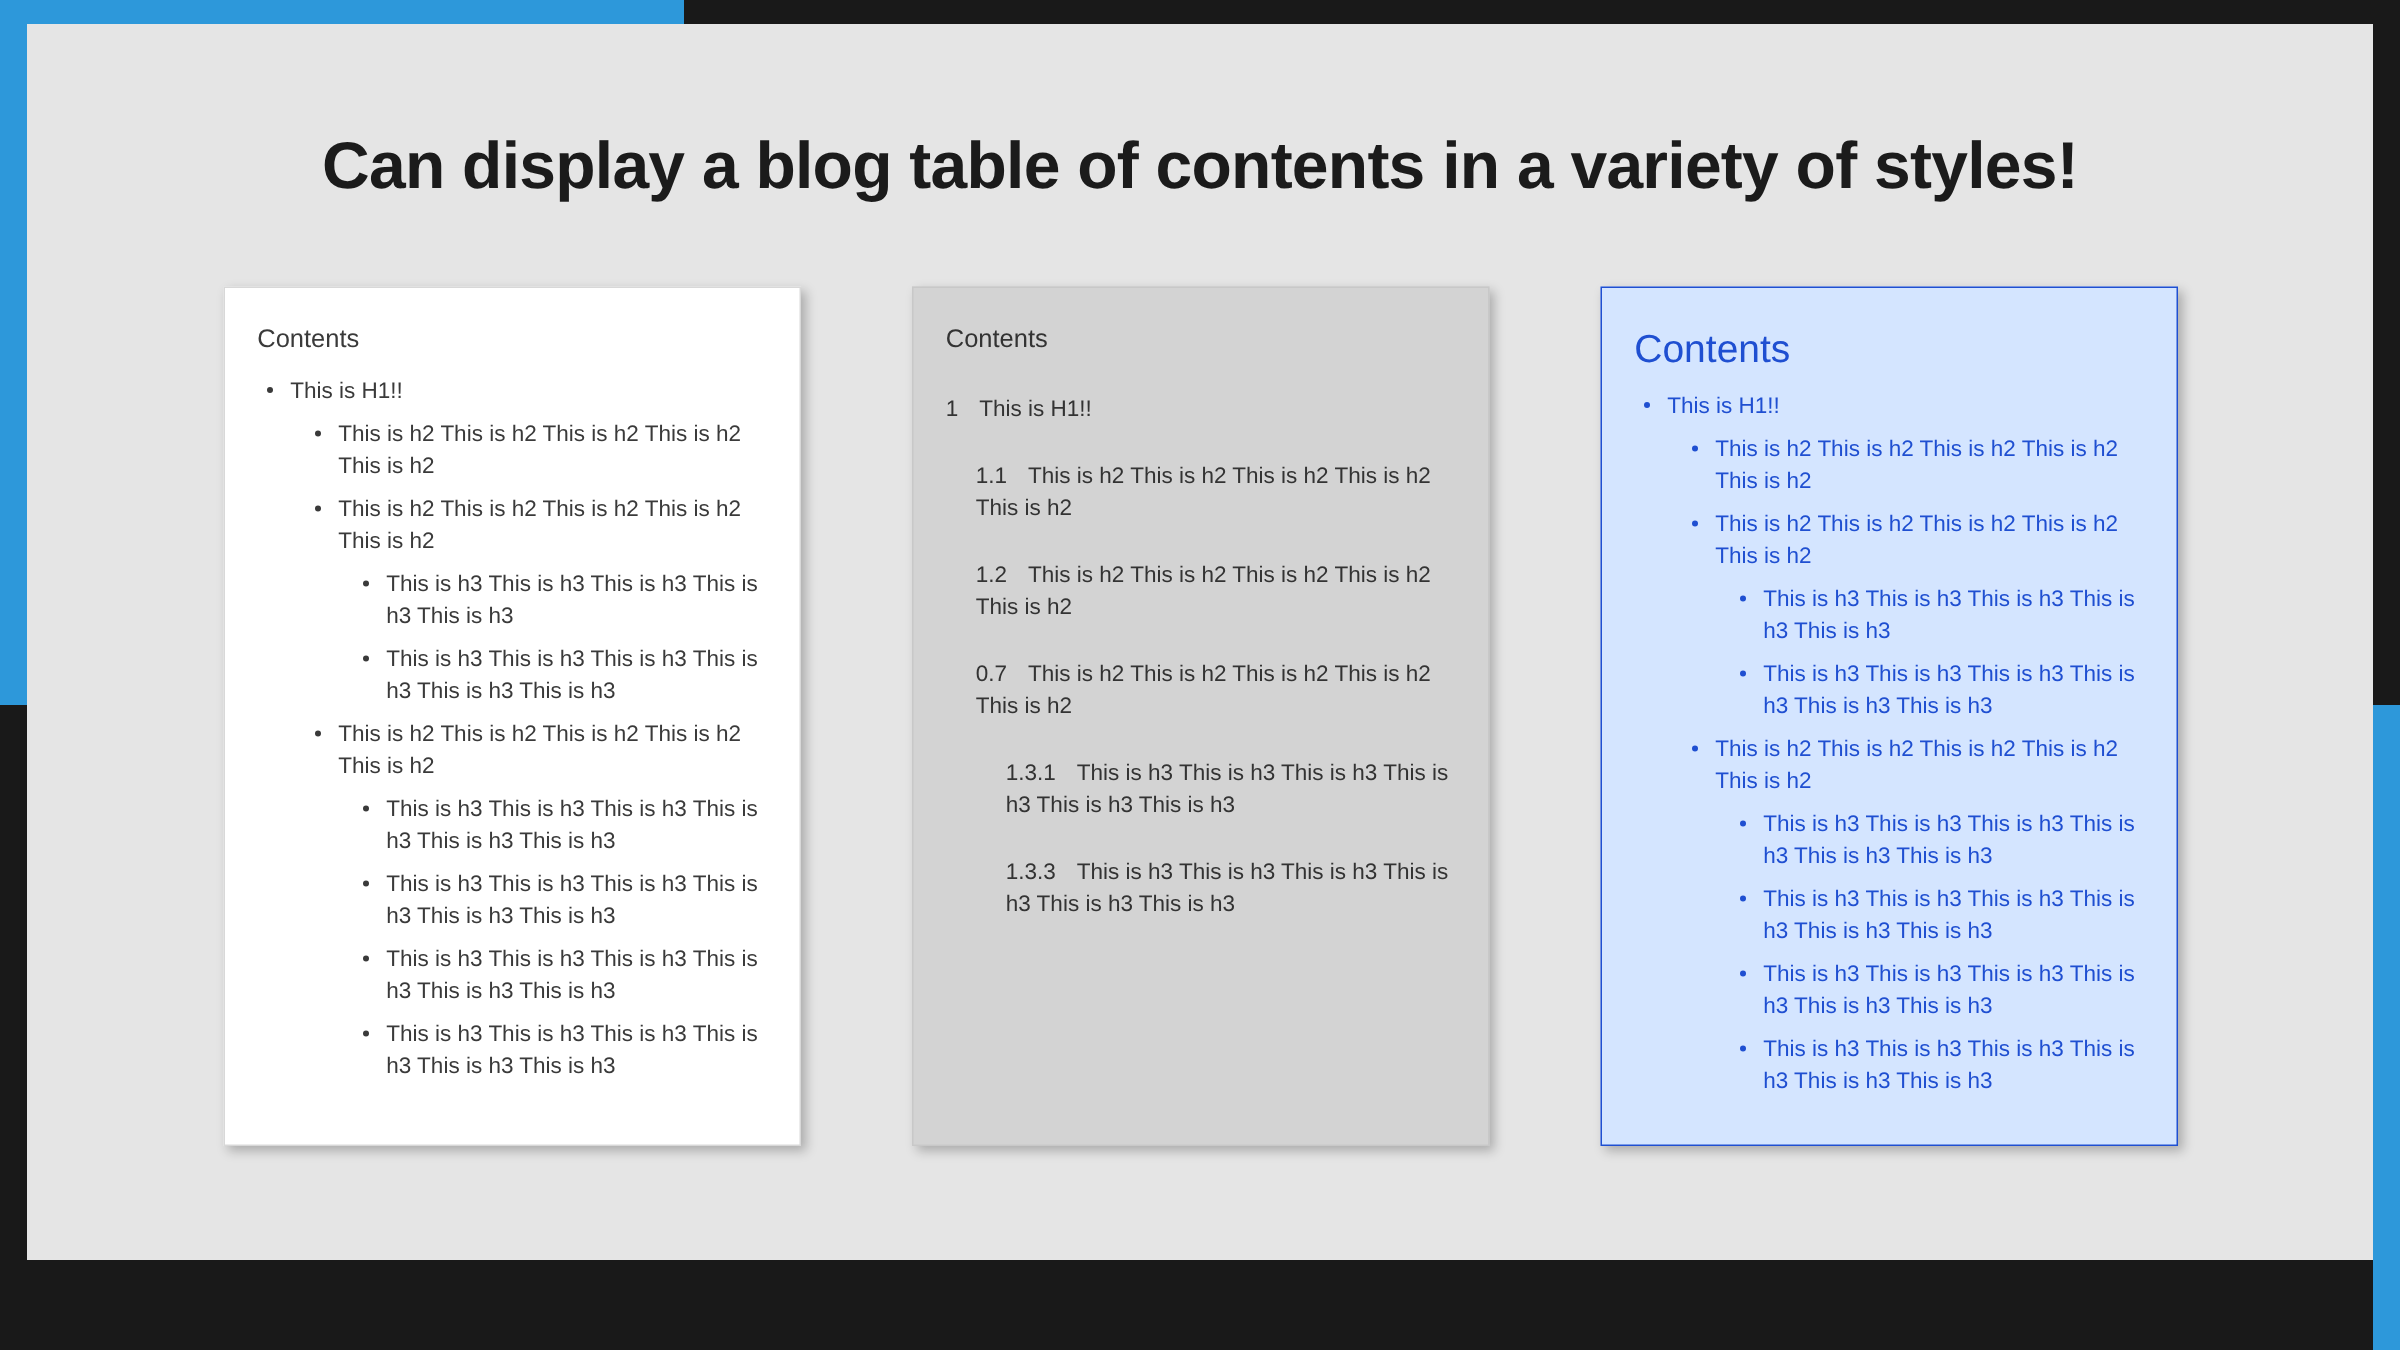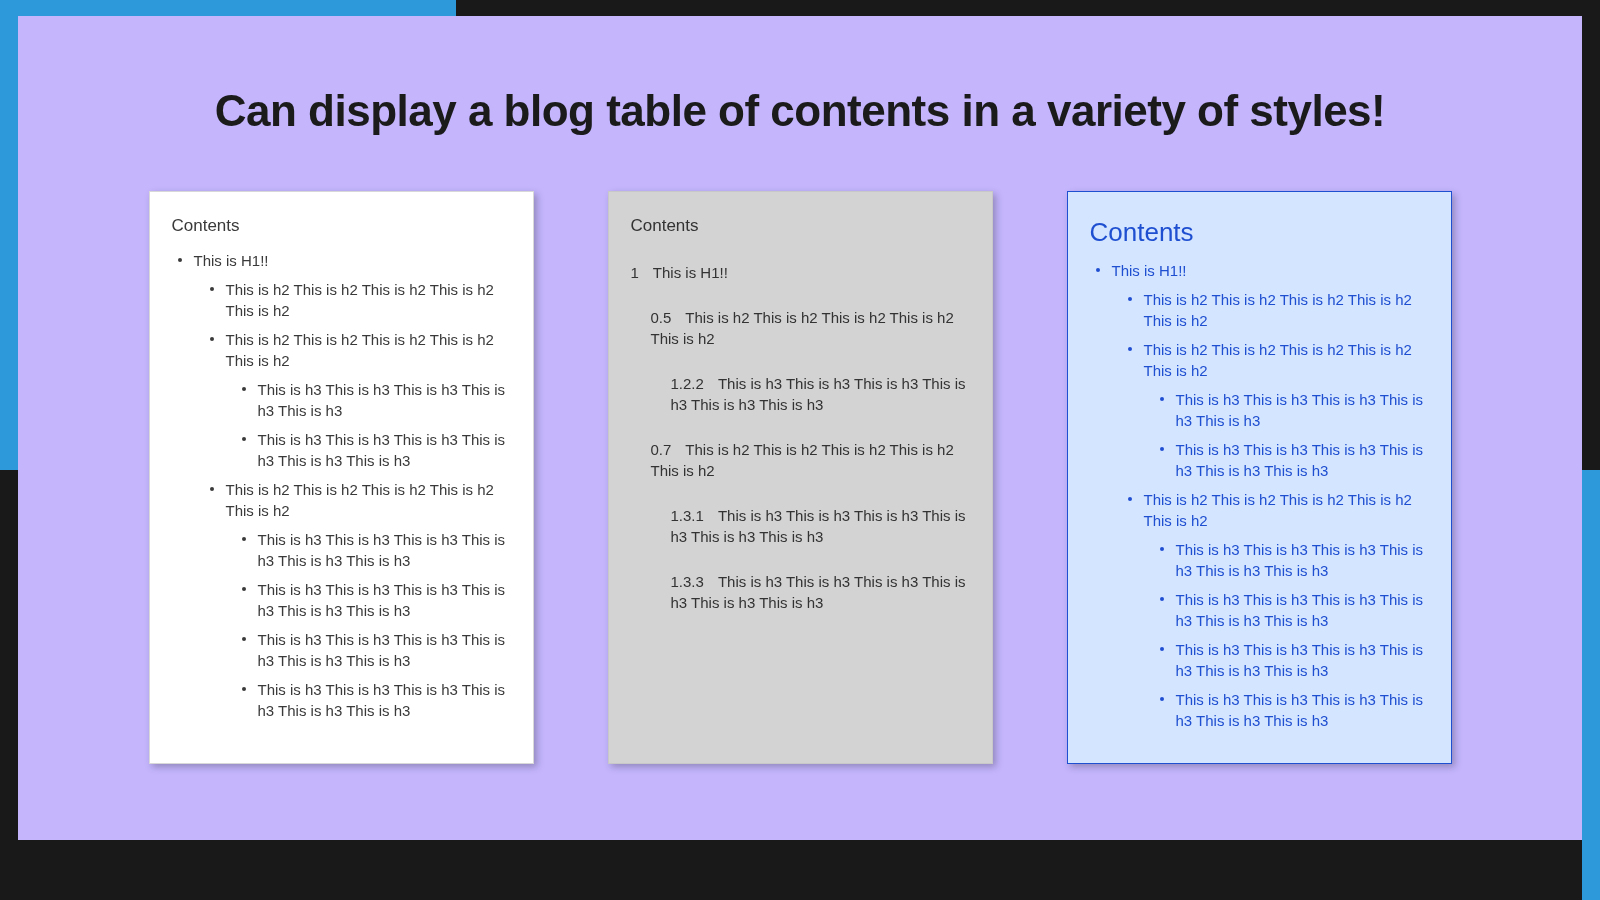--- a/index.html
+++ b/index.html
@@ -5,21 +5,21 @@
   * { box-sizing: border-box; margin: 0; padding: 0; }
   html, body { width: 1600px; height: 900px; overflow: hidden; font-family: "Helvetica Neue", Helvetica, Arial, "Hiragino Sans", "Noto Sans", sans-serif; }
   body { background: #191919; position: relative; }
 
   
   .blue-left { position: absolute; left: 0; top: 0; width: 18px; height: 470px; background: #2d98da; }
   .blue-right { position: absolute; right: 0; top: 470px; width: 18px; height: 430px; background: #2d98da; }
   .blue-top-bar { position: absolute; left: 0; top: 0; height: 16px; width: 456px; background: #2d98da; }
 
   
-  .page { position: absolute; left: 18px; top: 16px; right: 18px; bottom: 60px; background: #c4b5fd; }
+  .page { position: absolute; left: 18px; top: 16px; right: 18px; bottom: 60px; background: #e5e5e5; }
 
   .title { font-weight: 700; font-size: 44px; color: #1b1b1b; text-align: center; margin-top: 70px; letter-spacing: -0.5px; }
 
   .cards { display: flex; justify-content: center; gap: 74px; margin-top: 55px; padding: 0 40px; }
 
   .card { width: 385px; padding: 22px 22px 24px 22px; box-shadow: 3px 3px 7px rgba(0,0,0,0.25); font-size: 15px; line-height: 1.4; }
 
   
   .card-a { border: 1px solid #d8d8d8; background: #fff; }
   .card-a .ctitle { font-size: 17px; color: #3a3a3a; margin-bottom: 12px; font-weight: 400; }
@@ -76,22 +76,22 @@
                   <li><a href="#">This is h3 This is h3 This is h3 This is h3 This is h3 This is h3</a></li>
                 </ul></li>
             </ul></li>
         </ul>
     </div>
 
     <div class="card card-b">
       <div class="ctitle">Contents</div>
       <div id="list-b">
           <div class="row ind1"><span class="num">1</span><a href="#">This is H1!!</a></div>
-          <div class="row ind2"><span class="num">0.5</span><a href="#">This is h2 This is h2 This is h2 This is h2 This is h2</a></div>
-          <div class="row ind3"><span class="num">1.2.2</span><a href="#">This is h3 This is h3 This is h3 This is h3 This is h3 This is h3</a></div>
+          <div class="row ind2"><span class="num">1.1</span><a href="#">This is h2 This is h2 This is h2 This is h2 This is h2</a></div>
+          <div class="row ind2"><span class="num">1.2</span><a href="#">This is h2 This is h2 This is h2 This is h2 This is h2</a></div>
           <div class="row ind2"><span class="num">0.7</span><a href="#">This is h2 This is h2 This is h2 This is h2 This is h2</a></div>
           <div class="row ind3"><span class="num">1.3.1</span><a href="#">This is h3 This is h3 This is h3 This is h3 This is h3 This is h3</a></div>
           <div class="row ind3"><span class="num">1.3.3</span><a href="#">This is h3 This is h3 This is h3 This is h3 This is h3 This is h3</a></div>
         </div>
     </div>
 
     <div class="card card-c">
       <div class="ctitle">Contents</div>
       <ul id="tree-c">
           <li><a href="#">This is H1!!</a><ul>

